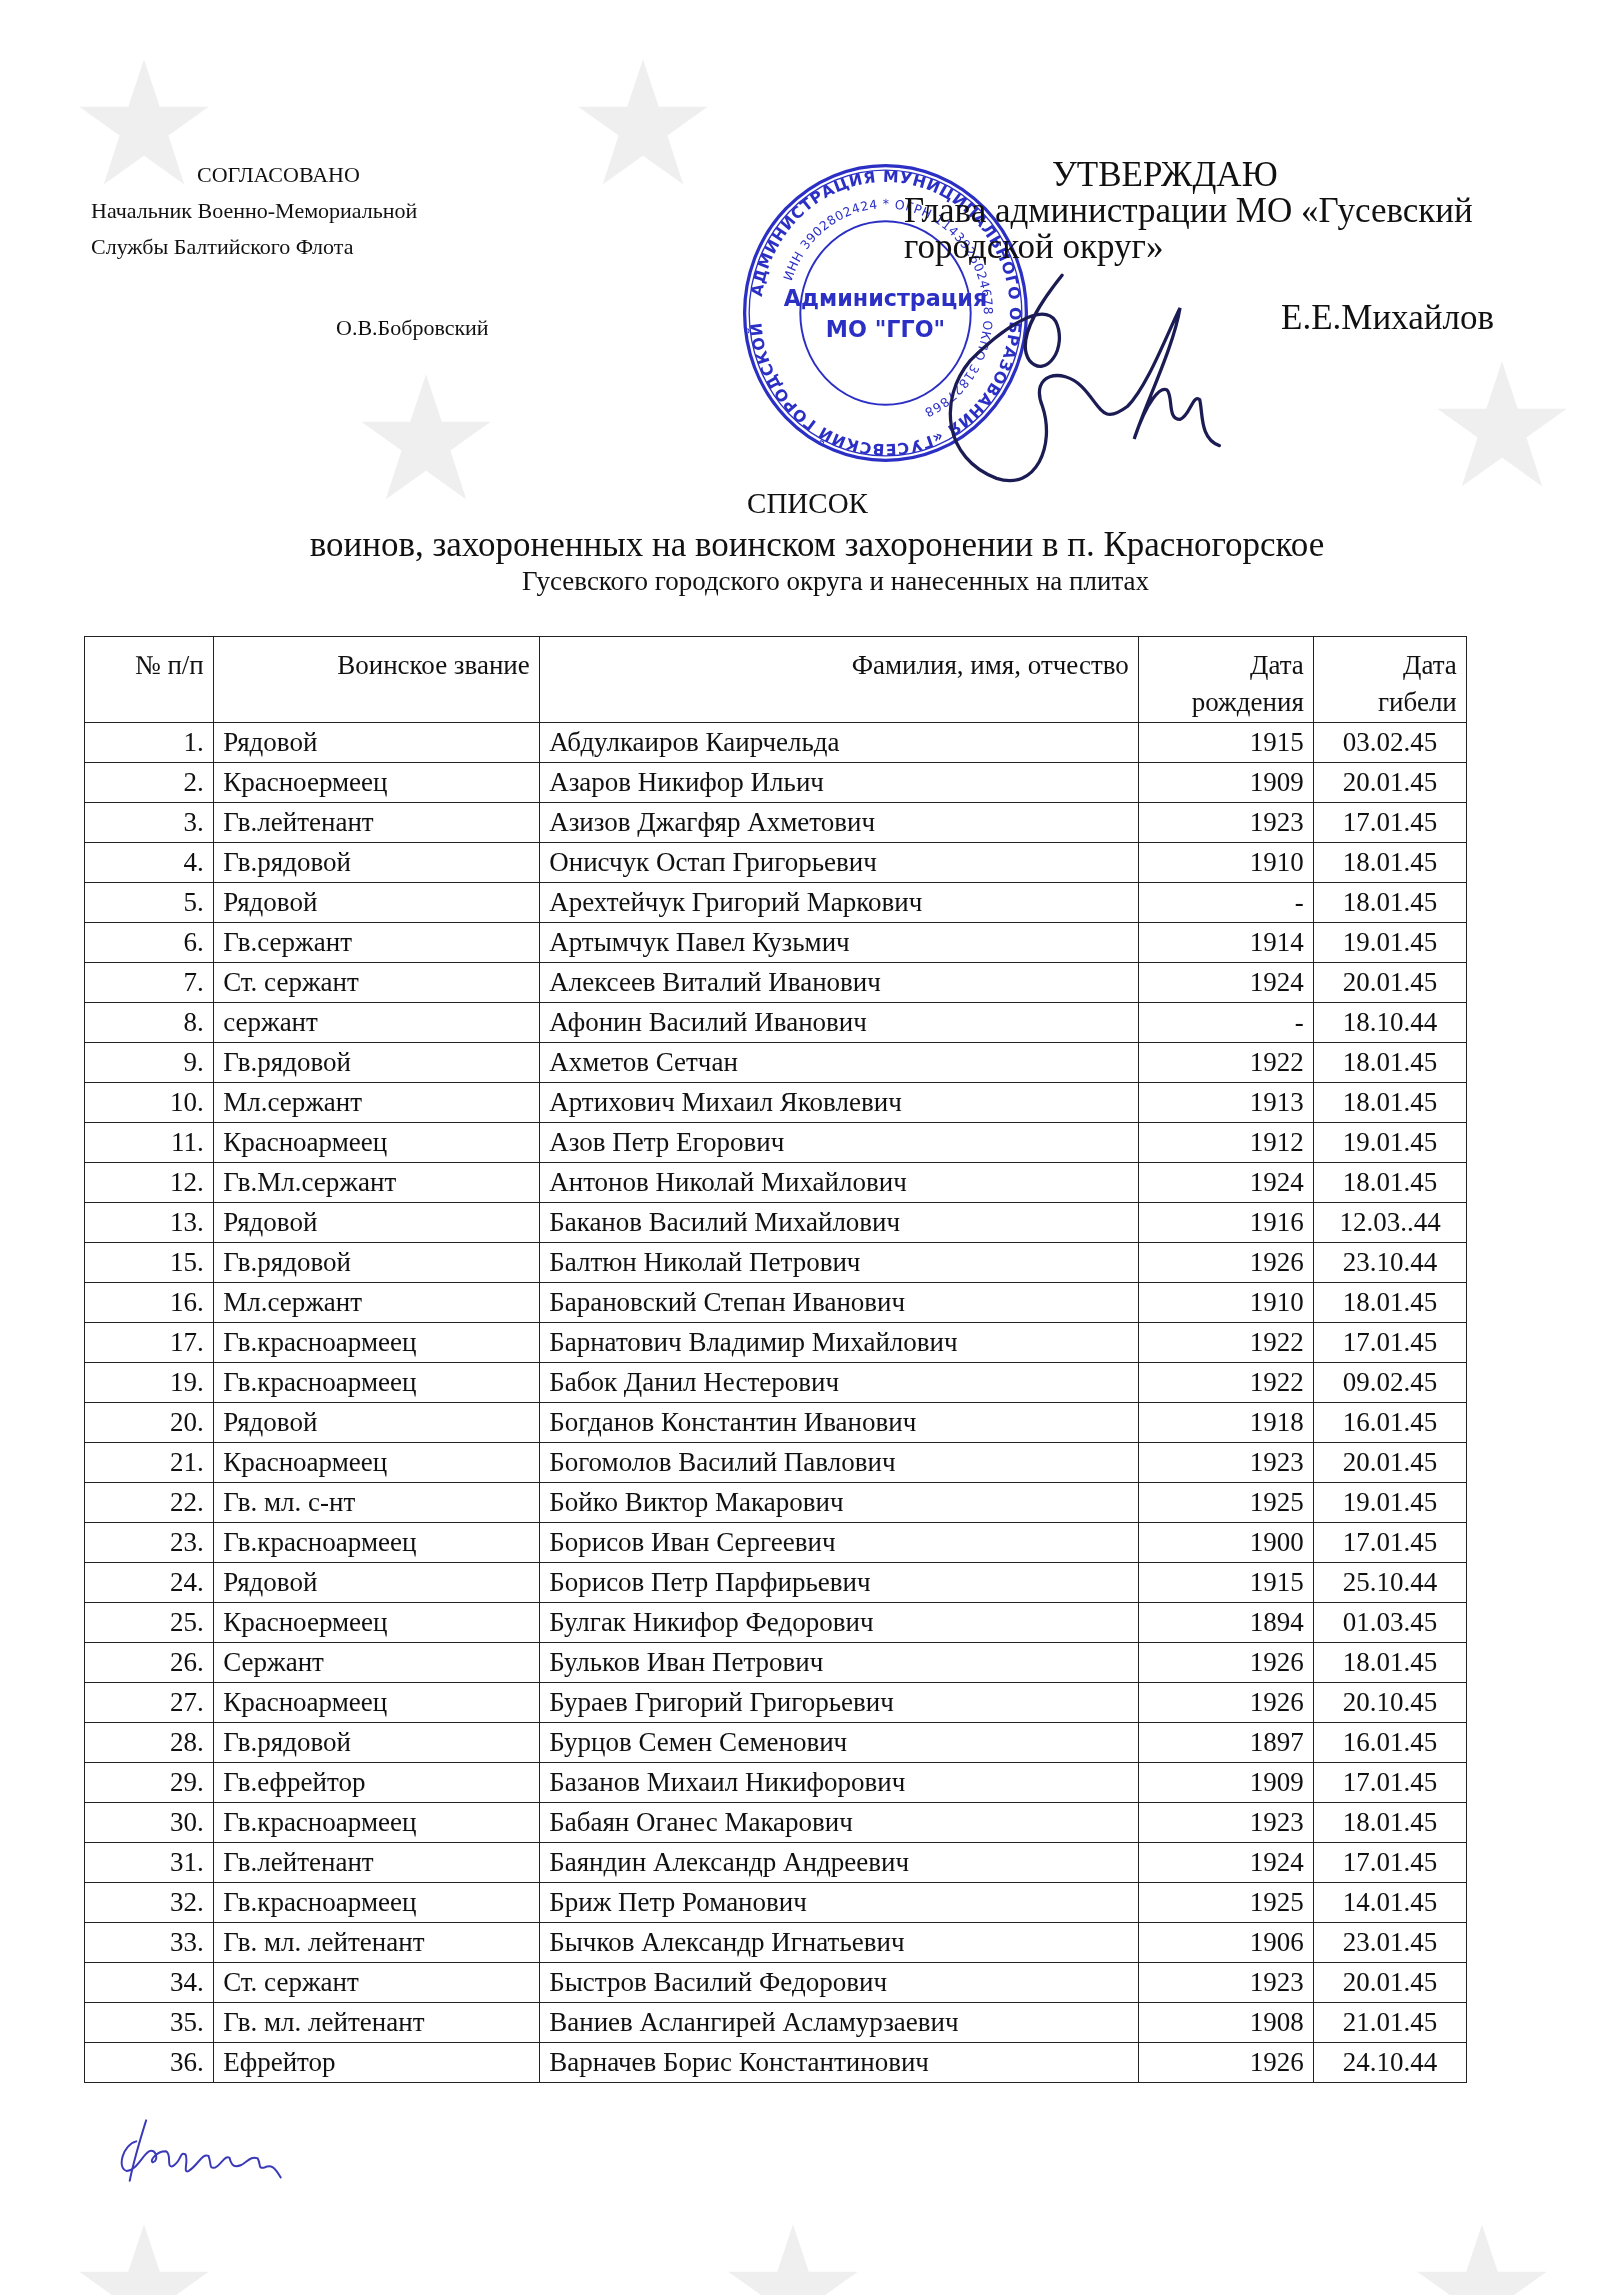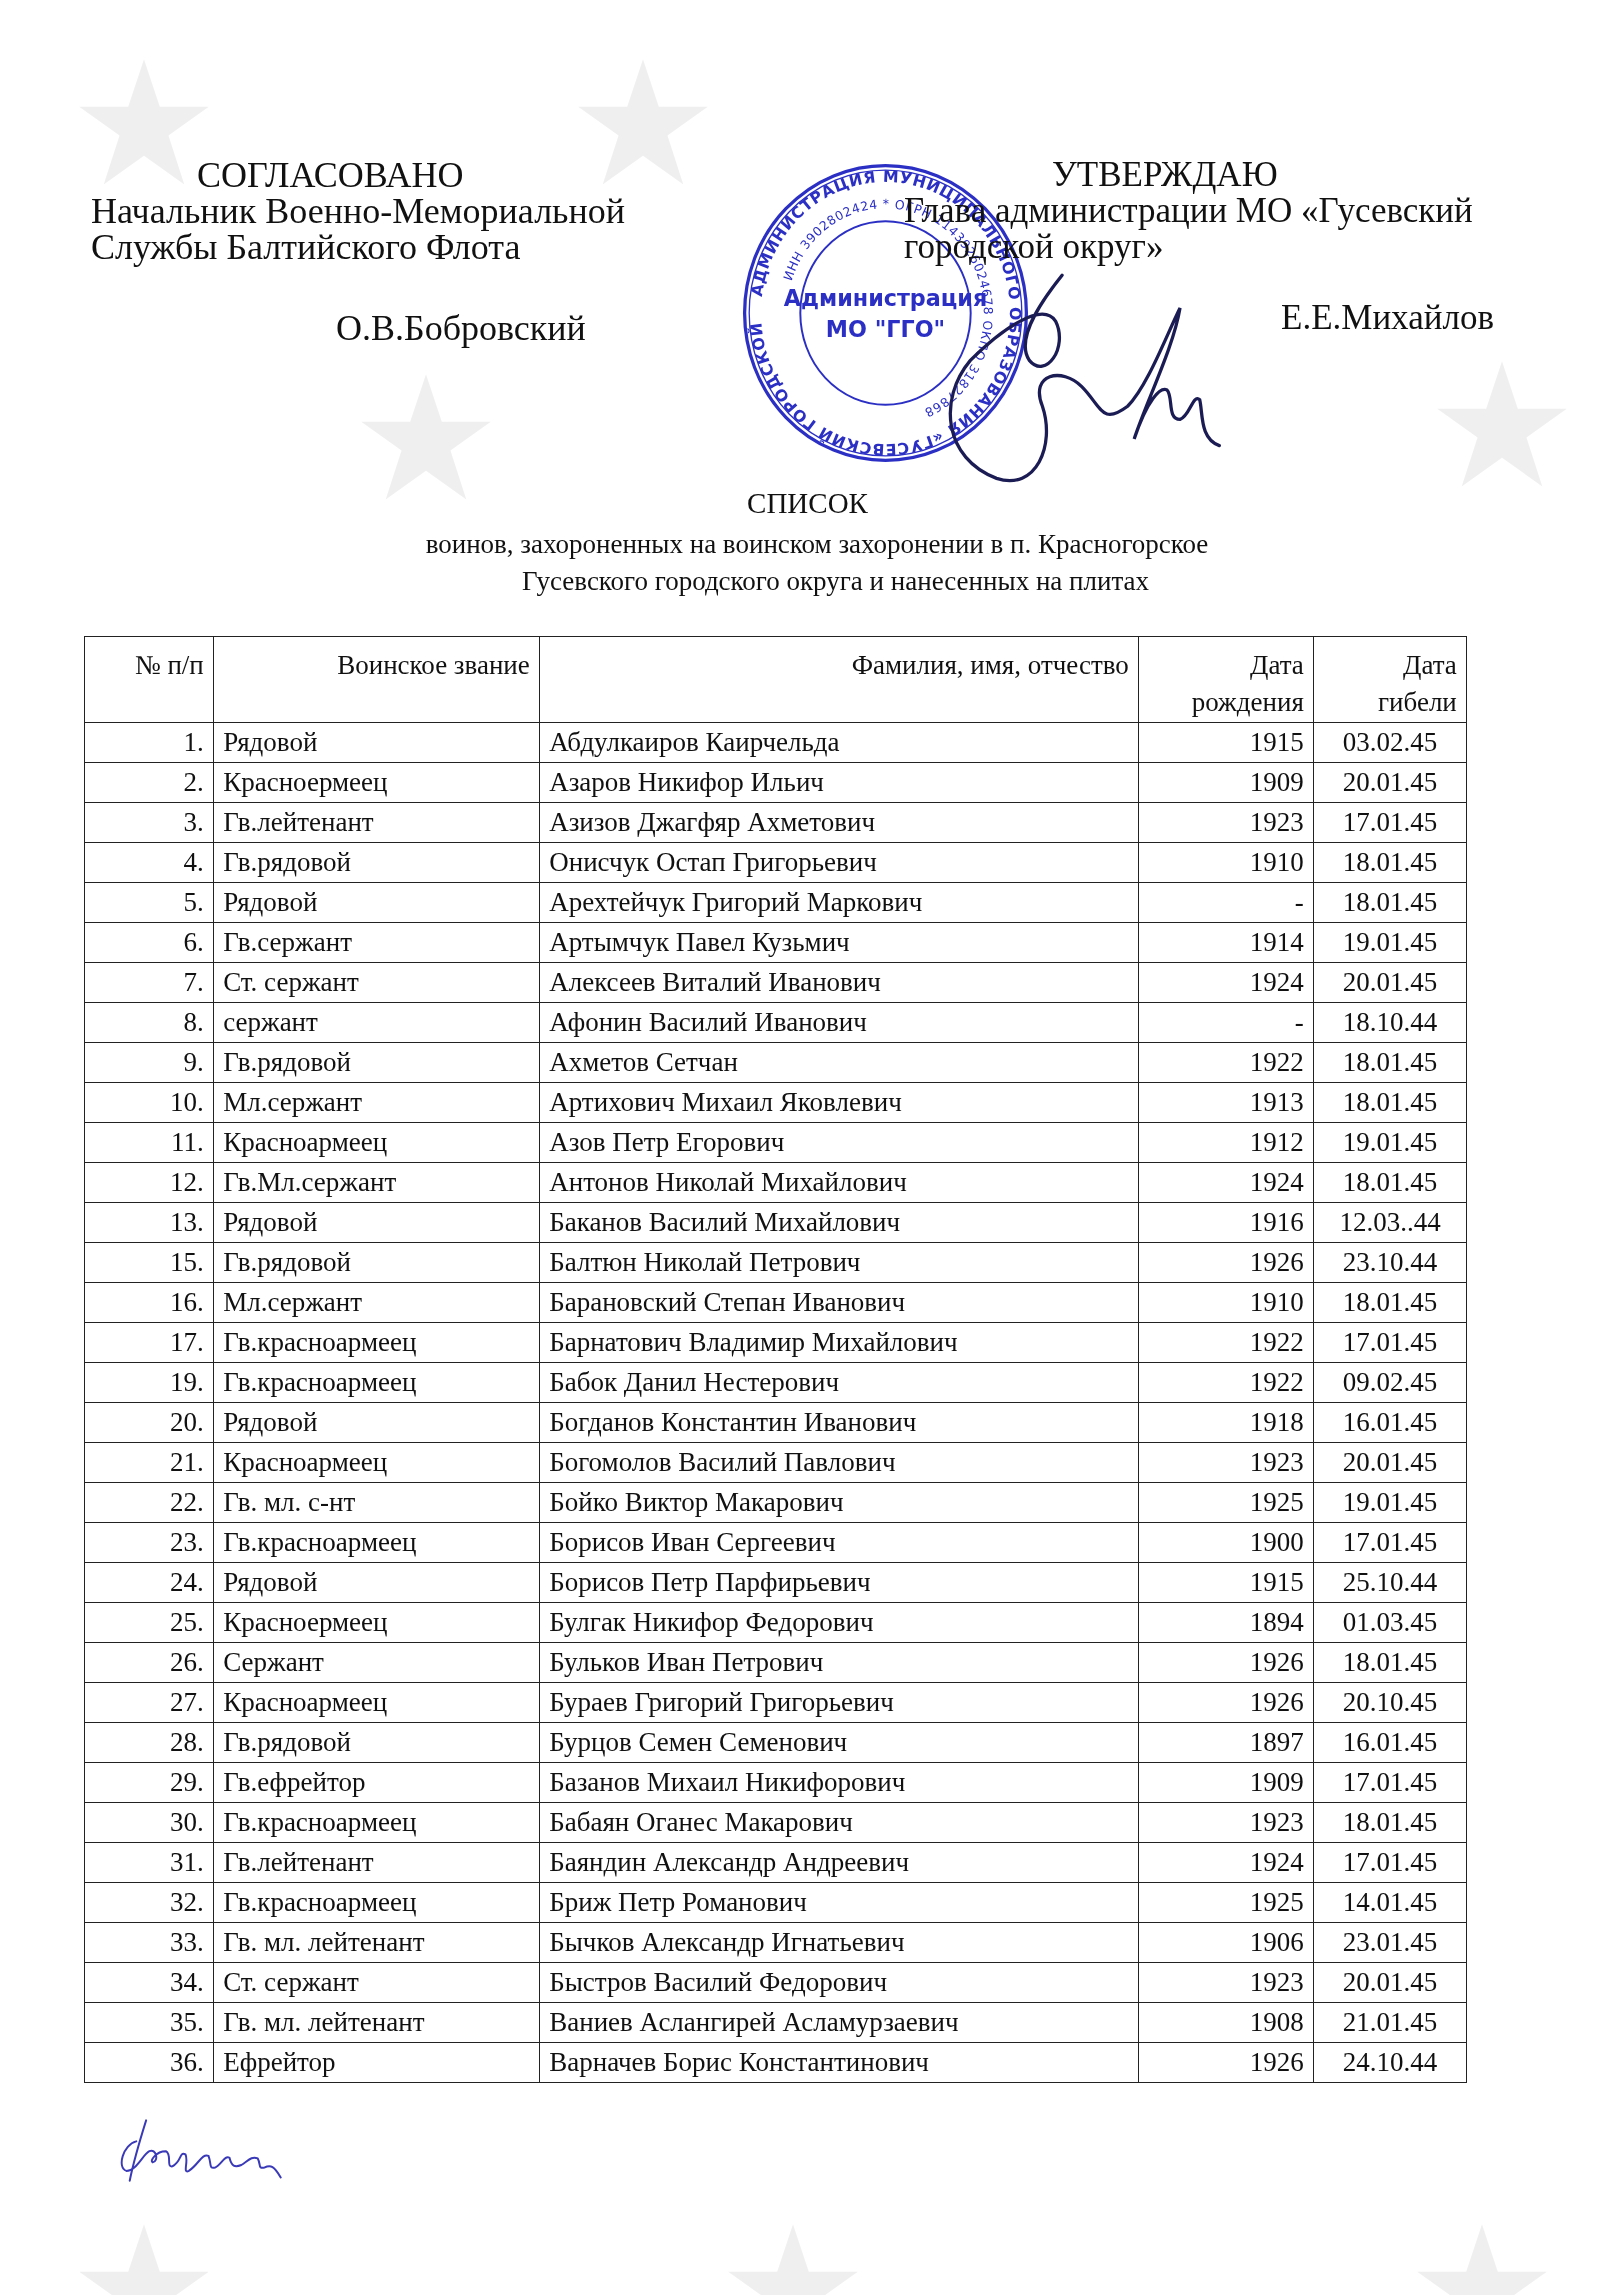--- a/index.html
+++ b/index.html
@@ -13,21 +13,21 @@
     
     .watermark {
       position: absolute; width: 144px; height: 144px;
       opacity: 0.06; pointer-events: none;
     }
     .watermark svg { width: 100%; height: 100%; }
 
     
     .approve-left {
       position: absolute; left: 91px; top: 157px; width: 590px;
-      font-size: 36px; line-height: 36px;
+      font-size: 22px; line-height: 36px;
     }
     .approve-left .title { padding-left: 106px; }
     .approve-left .signer { margin-top: 45px; padding-left: 245px; }
 
     .approve-right {
       position: absolute; left: 904px; top: 157px; width: 656px;
       font-size: 35px; line-height: 36px;
     }
     .approve-right .title { padding-left: 148px; }
     .approve-right .line2 { padding-left: 0; }
@@ -44,21 +44,21 @@
     .signature {
       position: absolute; left: 931px; top: 249px; width: 367px; height: 249px;
     }
     .signature svg { width: 100%; height: 100%; }
 
     
     .doc-title {
       position: absolute; left: 0; top: 485px; width: 1615px; text-align: center;
       font-size: 29px; line-height: 37px;
     }
-    .doc-title .subtitle-1 { margin-top: 3.9px; font-size: 27px; line-height: 37px; padding-left: 19px;}
+    .doc-title .subtitle-1 { margin-top: 3.9px; font-size: 35px; line-height: 37px; padding-left: 19px;}
     .doc-title .subtitle-2 { font-size: 27px; line-height: 37px; padding-left: 56px;}
 
     
     table.roster {
       position: absolute; left: 84px; top: 636px;
       border-collapse: collapse; table-layout: fixed;
       width: 1382px;
       font-size: 27px;
     }
     table.roster th, table.roster td {

